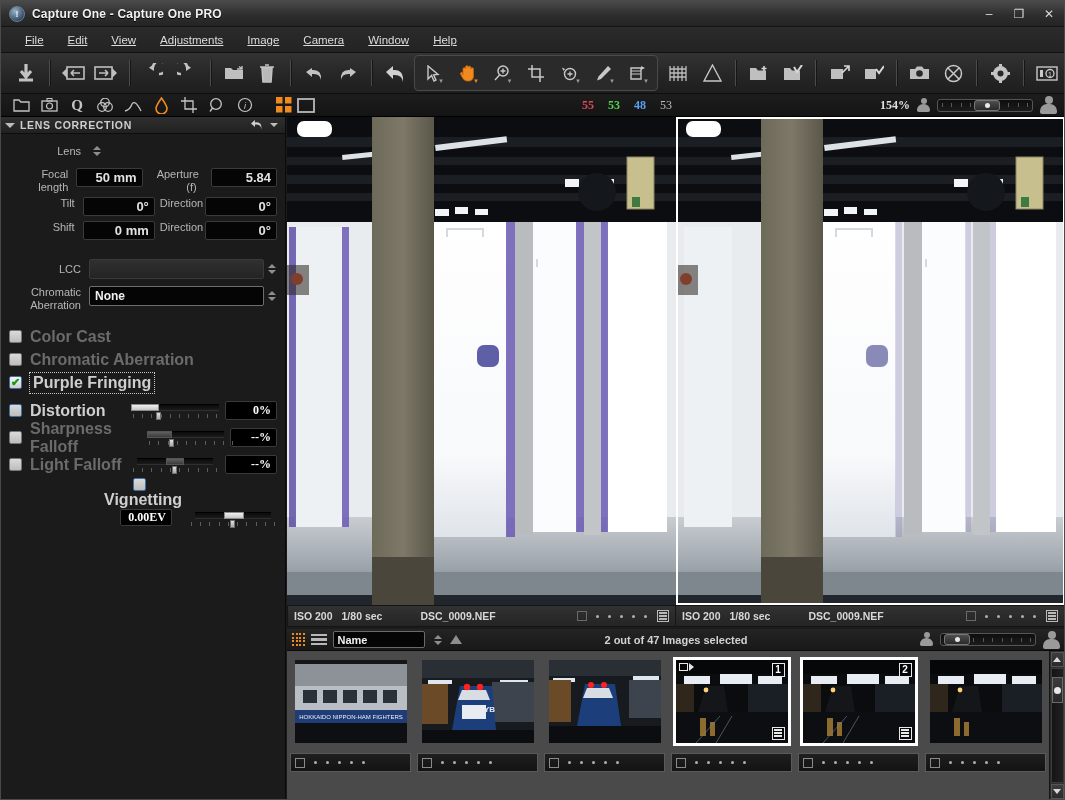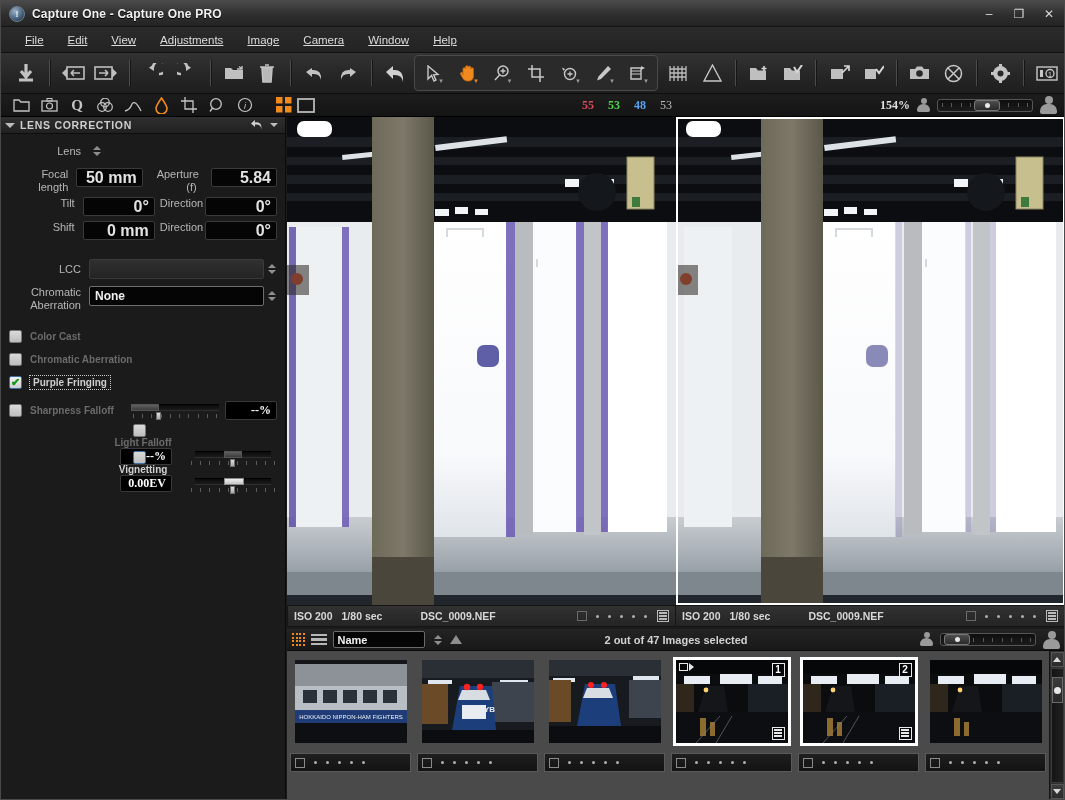--- a/index.html
+++ b/index.html
@@ -90,40 +90,40 @@
     color:#cfcfcf; margin-left:5px; }
   .caret{ width:0;height:0;border-left:5px solid transparent;
     border-right:5px solid transparent;border-top:5px solid #bdbdbd; }
   .caret.sm{ border-left-width:4px;border-right-width:4px;border-top-width:4px; }
   .panel-body{ padding:7px 8px 0 8px; }
 
   .row{ display:flex; align-items:center; margin-bottom:7px; }
   .lbl{ font-size:11px; color:#b6b6b6; text-align:right; }
   .field{ background:#050505; border:1px solid #3a3a3a; border-radius:2px;
     height:19px; display:flex;align-items:center;justify-content:flex-end;
-    padding:0 5px; color:#e2e2e2; font-size:16px; font-weight:bold; }
+    padding:0 5px; color:#e2e2e2; font-size:13px; font-weight:bold; }
   .combo{ background:#050505; border:1px solid #6e6e6e; border-radius:2px;
     height:20px; display:flex;align-items:center; padding:0 5px;
     color:#f0f0f0; font-size:12px; font-weight:bold; }
   .combo.empty{ background:linear-gradient(#303030,#242424); border-color:#3a3a3a;}
   .spin{ width:11px; height:20px; margin-left:2px; display:flex;
     flex-direction:column; justify-content:center; gap:2px; align-items:center; }
   .spin i{ width:0;height:0;border-left:4px solid transparent;
     border-right:4px solid transparent; display:block; }
   .spin i.up{ border-bottom:4px solid #8e8e8e; }
   .spin i.dn{ border-top:4px solid #8e8e8e; }
 
   .cbrow{ display:flex; align-items:center; height:23px; margin-bottom:0px; }
   .cb{ width:13px;height:13px;border:1px solid #8c8c8c;border-radius:2px;
     background:linear-gradient(#f4f4f4,#cfcfcf); margin-right:8px; flex:none;
     display:flex;align-items:center;justify-content:center; }
   .cb.off{ background:linear-gradient(#dadada,#bdbdbd); border-color:#777; }
   .cb.blue{ border-color:#3f6fa8; }
   .cb .tick{ color:#119911; font-size:11px; font-weight:bold; line-height:1;}
-  .cbtext{ font-size:10px; font-weight:bold; color:#cfcfcf; }
+  .cbtext{ font-size:16px; font-weight:bold; color:#cfcfcf; }
   .cbtext.dim{ color:#6b6b6b; }
   .cbtext.focus{ outline:1px dotted #c9c9c9; padding:1px 3px; margin:-1px 0; }
 
   .sl{ width:88px; height:20px; position:relative; margin-left:auto; }
   .sl .bar{ position:absolute;left:0;right:0;top:3px;height:7px;
     background:linear-gradient(#0b0b0b,#1b1b1b); border-top:1px solid #000;
     border-bottom:1px solid #2f2f2f; }
   .sl .fill{ position:absolute;top:3px;height:7px;
     background:linear-gradient(#f0f0f0,#c6c6c6); border:1px solid #8a8a8a;}
   .sl .fill.grey{ background:linear-gradient(#606060,#3c3c3c); border-color:#555;}
@@ -613,20 +613,42 @@
       </div>
       <div class="cbrow">
         <span class="cb blue">
             <span class="tick">✔</span>
           </span>
         <span class="cbtext focus">Purple Fringing</span>
       </div>
 
       <div style="height:3px"></div>
 
+      <div class="cbrow" style="height:27px;">
+        <span class="cb off blue"></span>
+        <span class="cbtext">Distortion</span>
+        <span class="sl">
+          <i class="bar"></i>
+            <i class="fill" style="left:0;width:32%"></i>
+          <span class="ticks">
+              <i></i>
+              <i></i>
+              <i></i>
+              <i></i>
+              <i></i>
+              <i></i>
+              <i></i>
+              <i></i>
+              <i></i>
+              <i></i>
+            </span>
+          <i class="handle" style="left:28%"></i>
+        </span>
+        <span class="val">0%</span>
+      </div>
 
       <div class="cbrow" style="height:27px;">
         <span class="cb off"></span>
         <span class="cbtext dim">Sharpness Falloff</span>
         <span class="sl">
           <i class="bar"></i>
             <i class="fill grey" style="left:0;width:32%"></i>
           <span class="ticks">
               <i></i>
               <i></i>
@@ -637,21 +659,21 @@
               <i></i>
               <i></i>
               <i></i>
               <i></i>
             </span>
           <i class="handle" style="left:28%"></i>
         </span>
         <span class="val">--%</span>
       </div>
 
-      <div class="cbrow" style="height:27px;flex-direction:column;">
+      <div class="cbrow" style="height:27px;">
         <span class="cb off"></span>
         <span class="cbtext dim">Light Falloff</span>
         <span class="sl">
           <i class="bar" style="left:6px;right:6px"></i>
           <i class="fill grey" style="left:40%;width:20%"></i>
           <span class="ticks">
               <i></i>
               <i></i>
               <i></i>
               <i></i>

